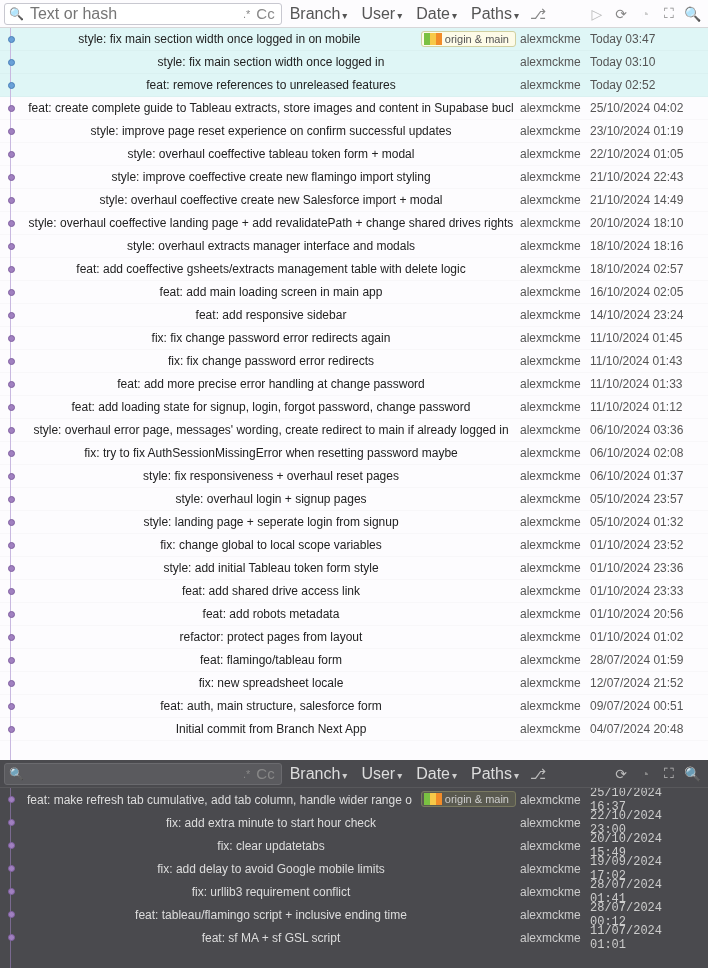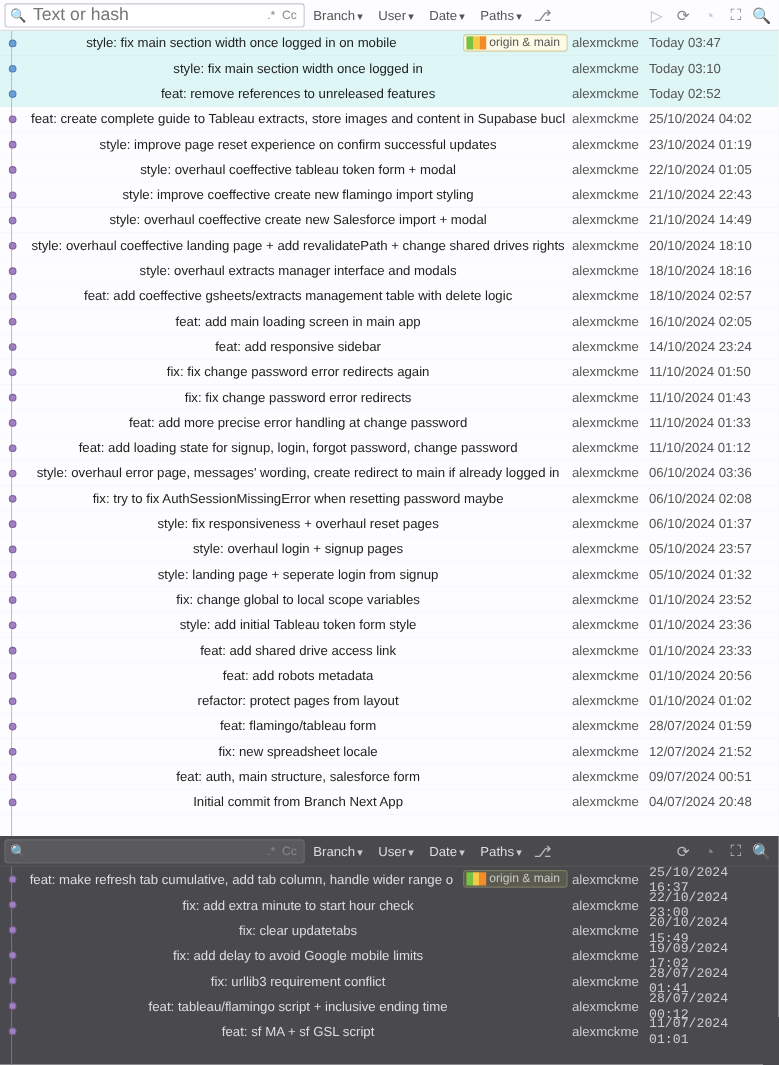--- a/index.html
+++ b/index.html
@@ -35,26 +35,26 @@
   .dark .searchbox { background: #5a5a5e; border-color: #6a6a6e;}
   .searchbox input {
     flex: 1 1 auto; min-width: 0;
     border: none; outline: none;
     font-size: 16px; color: #666;
     background: transparent;
   }
   .dark .searchbox input { color: #ccc; }
   .searchbox .glyph { font-size: 12px; color: #888; }
   .cc-chip {
-    font-size: 11px; color: #888; padding: 0 2px;
+    font-size: 15px; color: #888; padding: 0 2px;
     border-radius: 3px;
   }
   .filter {
     display: flex; align-items: center; gap: 2px;
-    padding: 2px 6px; font-size: 12px; color: #555;
+    padding: 2px 6px; font-size: 16px; color: #555;
     border-radius: 4px; cursor: default;
   }
   .dark .filter { color: #ddd; }
   .filter .caret::after { content: " \25BE"; font-size: 10px; color: #555;}
   .dark .filter .caret::after { color: #ccc; }
   .spacer { flex: 1 1 auto; }
   .tool-icon {
     width: 22px; height: 22px;
     display: flex; align-items: center; justify-content: center;
     color: #888; font-size: 14px;
@@ -285,21 +285,21 @@
         <div class="date">14/10/2024 23:24</div>
       </div>
       <div class="row">
         <div class="graph">
           <div class="dot"></div>
         </div>
         <div class="row-msg-wrap">
           <div class="msg">fix: fix change password error redirects again</div>
         </div>
         <div class="author">alexmckme</div>
-        <div class="date">11/10/2024 01:50</div>
+        <div class="date">11/10/2024 01:45</div>
       </div>
       <div class="row">
         <div class="graph">
           <div class="dot"></div>
         </div>
         <div class="row-msg-wrap">
           <div class="msg">fix: fix change password error redirects</div>
         </div>
         <div class="author">alexmckme</div>
         <div class="date">11/10/2024 01:43</div>

